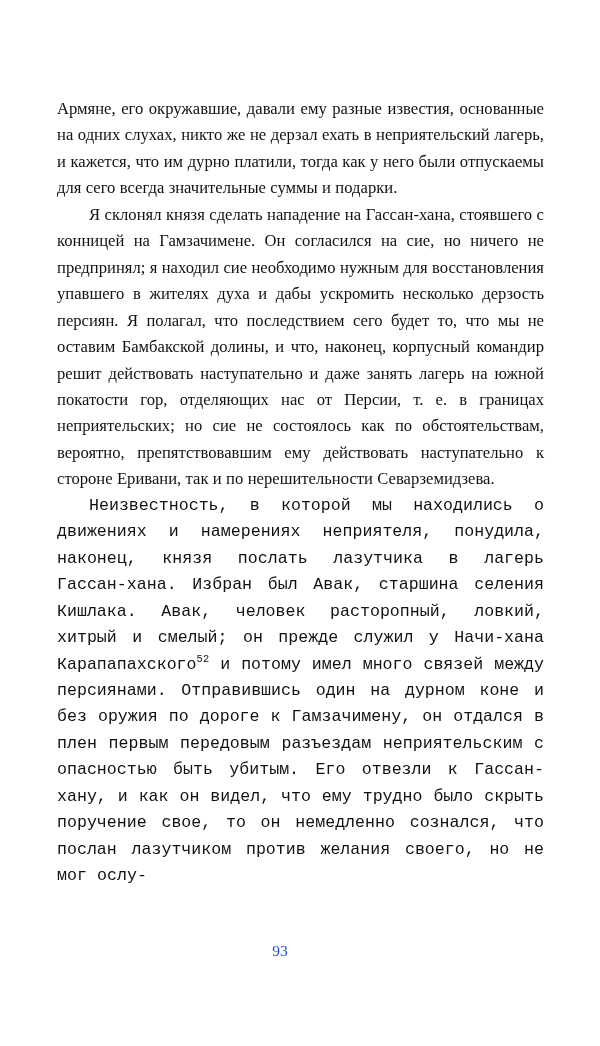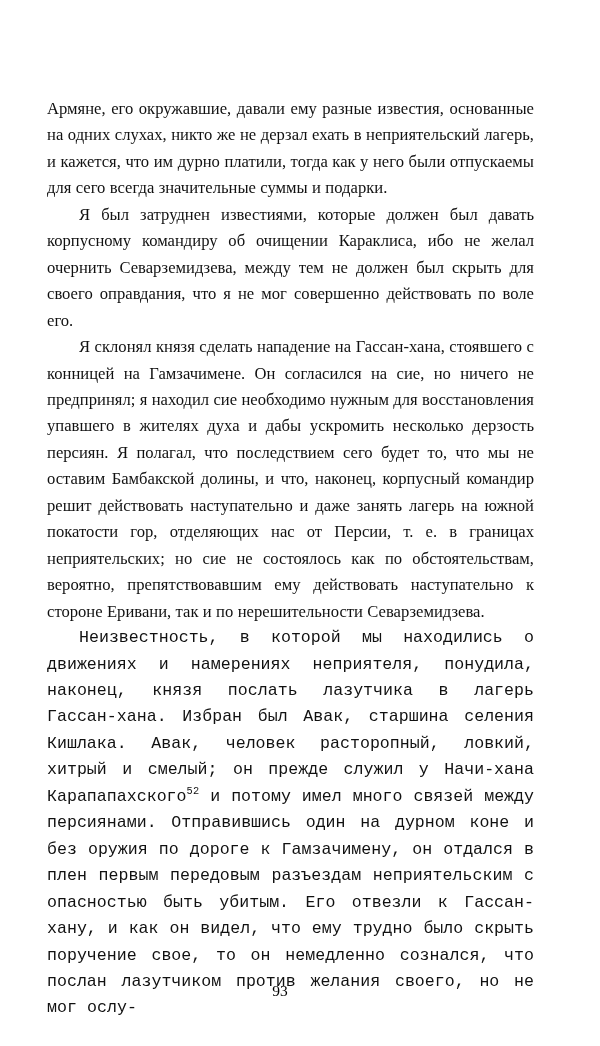--- a/index.html
+++ b/index.html
@@ -35,21 +35,21 @@
     font-style: italic;
     font-size: 15.5px;
     letter-spacing: 0.1px;
     color: #111111;
     white-space: nowrap;
   }
 
   
   .textblock {
     position: absolute;
-    left: 47px;
+    left: 57px;
     top: 96px;
     width: 487px;
   }
 
   .para {
     margin: 0;
     text-indent: 32px;
     text-align: justify;
     text-justify: inter-word;
     font-size: 16.6px;
@@ -74,38 +74,37 @@
     font-size: 0.62em;
     vertical-align: super;
     line-height: 0;
     letter-spacing: 0.2px;
   }
 
   
   .folio {
     position: absolute;
     left: 0;
-    top: 982px;
+    top: 942px;
     width: 560px;
     text-align: center;
     font-size: 15.5px;
-    color: #000000;
+    color: #1d4ed8;
   }
 </style>
 </head>
 <body>
 
 <div class="page">
 
 
   <div class="textblock">
 
     <p class="para continuation">Армяне, его окружавшие, давали ему разные известия, основанные на одних слухах, никто же не дерзал ехать в неприятельский лагерь, и кажется, что им дурно платили, тогда как у него были отпускаемы для сего всегда значительные суммы и подарки.</p>
 
-    <p class="para">Я был затруднен известиями, которые должен был давать корпусному командиру об очищении Караклиса, ибо не желал очернить Севарземидзева, между тем не должен был скрыть для своего оправдания, что я не мог совершенно действовать по воле его.</p>
 
     <p class="para">Я склонял князя сделать нападение на Гассан-хана, стоявшего с конницей на Гамзачимене. Он согласился на сие, но ничего не предпринял; я находил сие необходимо нужным для восстановления упавшего в жителях духа и дабы ускромить несколько дерзость персиян. Я полагал, что последствием сего будет то, что мы не оставим Бамбакской долины, и что, наконец, корпусный командир решит действовать наступательно и даже занять лагерь на южной покатости гор, отделяющих нас от Персии, т. е. в границах неприятельских; но сие не состоялось как по обстоятельствам, вероятно, препятствовавшим ему действовать наступательно к стороне Еривани, так и по нерешительности Севарземидзева.</p>
 
     <p class="para"><span>Неизвестность, в которой мы находились о движениях и намерениях неприятеля, понудила, наконец, князя послать лазутчика в лагерь Гассан-хана. Избран был Авак, старшина селения Кишлака. Авак, человек расторопный, ловкий, хитрый и смелый; он прежде служил у Начи-хана Карапапахского</span><sup class="fn">52</sup><span> и потому имел много связей между персиянами. Отправившись один на дурном коне и без оружия по дороге к Гамзачимену, он отдался в плен первым передовым разъездам неприятельским с опасностью быть убитым. Его отвезли к Гассан-хану, и как он видел, что ему трудно было скрыть поручение свое, то он немедленно сознался, что послан лазутчиком против желания своего, но не мог ослу-</span></p>
 
   </div>
 
   <div class="folio">93</div>
 
 </div>

